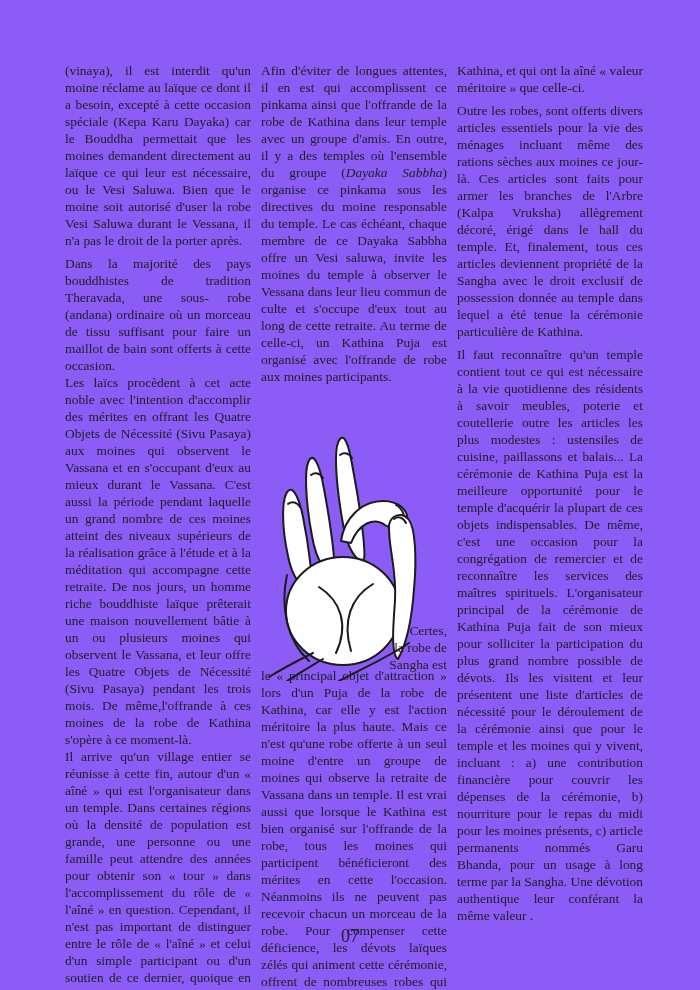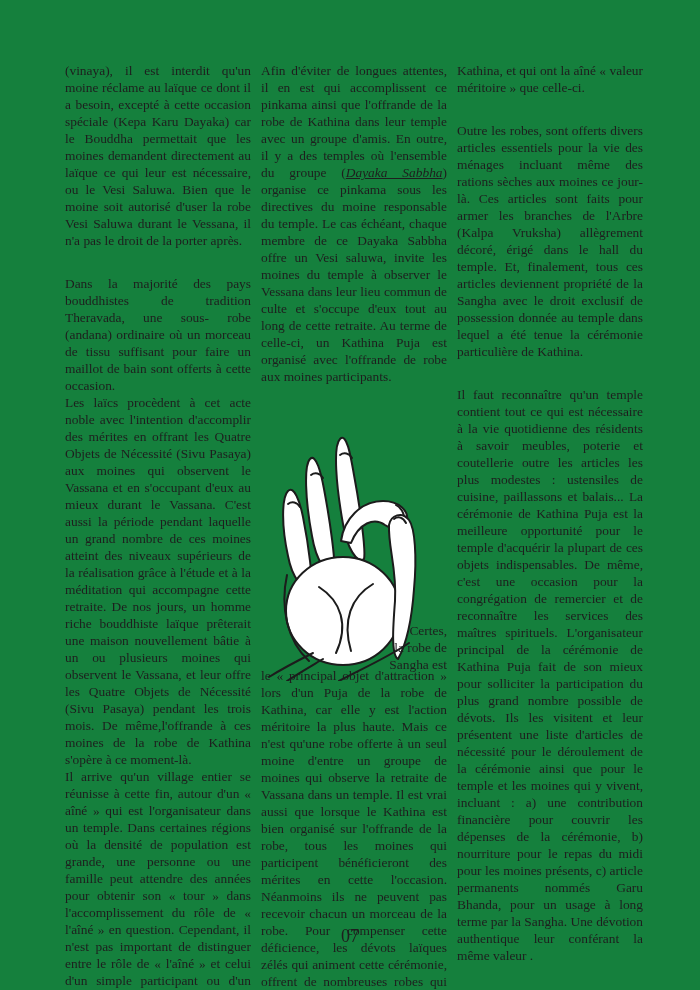--- a/index.html
+++ b/index.html
@@ -1,49 +1,49 @@
 <!DOCTYPE html>
 <html><head>
 <meta charset="utf-8">
 <style>
   html,body{margin:0;padding:0;background:#ffffff;}
   .page{
     position:relative;
     width:700px;height:990px;
-    background:#15803d;
+    background:#8b5cf6;
     font-family:"Liberation Serif", serif;
     color:#1e1e1e;
     overflow:hidden;
   }
   .columns{
     position:absolute;left:65px;top:62px;width:578px;
     display:flex;gap:10px;
   }
   .col{
     width:186px;
     font-size:13.4px;
     line-height:17px;
     text-align:justify;
   }
   .col p{margin:0;}
-  .col p.gap{margin-top:26px;}
+  .col p.gap{margin-top:6px;}
   .figure-block{
     position:relative;
     margin-top:44px;
     height:238px;
   }
   .hand-svg{
     position:absolute;left:0;top:0;
   }
   .wrap-lines{
     position:absolute;right:0;bottom:-6px;
     text-align:right;
   }
   .wrap-lines div{line-height:17px;text-align:right;}
-  .ital{font-style:italic;text-decoration:underline;}
+  .ital{font-style:italic;}
   .page-number{
     position:absolute;left:0;top:926px;width:700px;
     text-align:center;
     font-size:18px;
   }
 </style>
 </head>
 <body>
 
 <div class="page">

